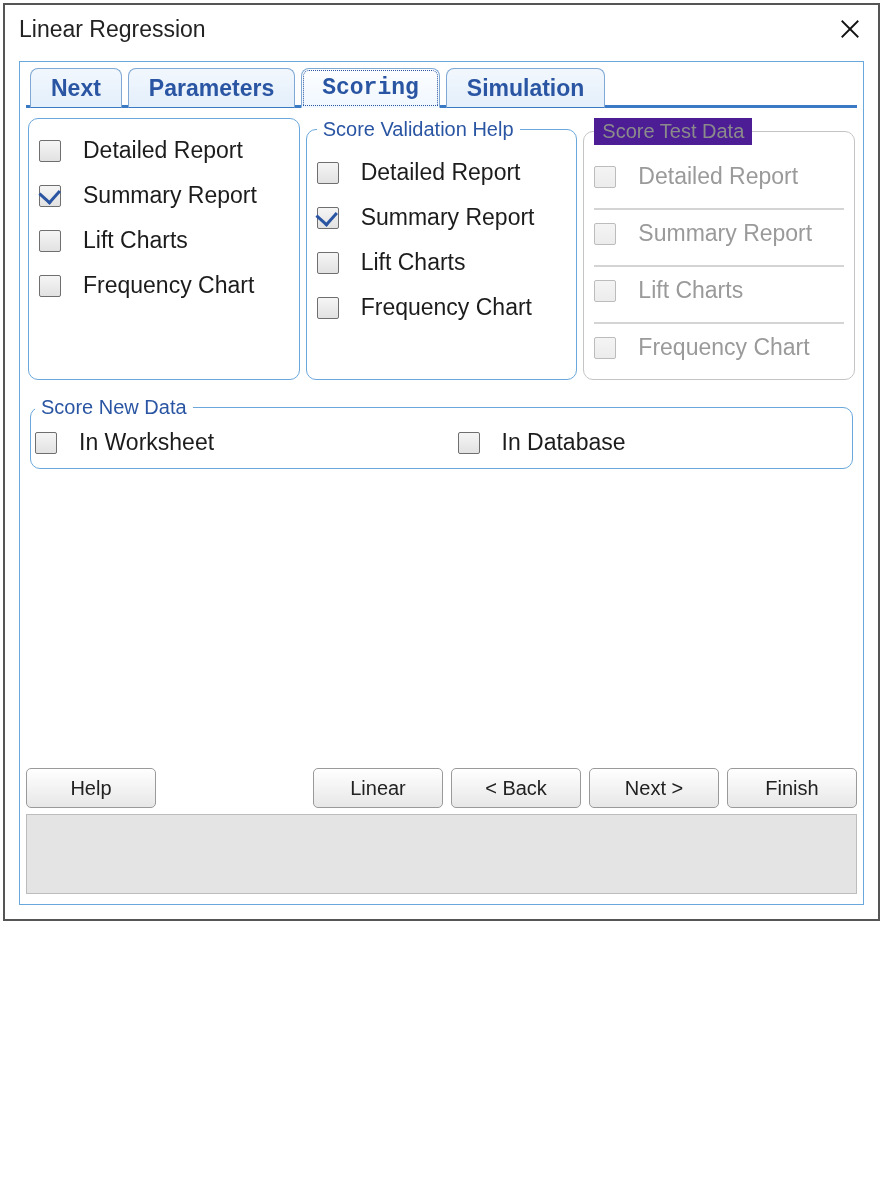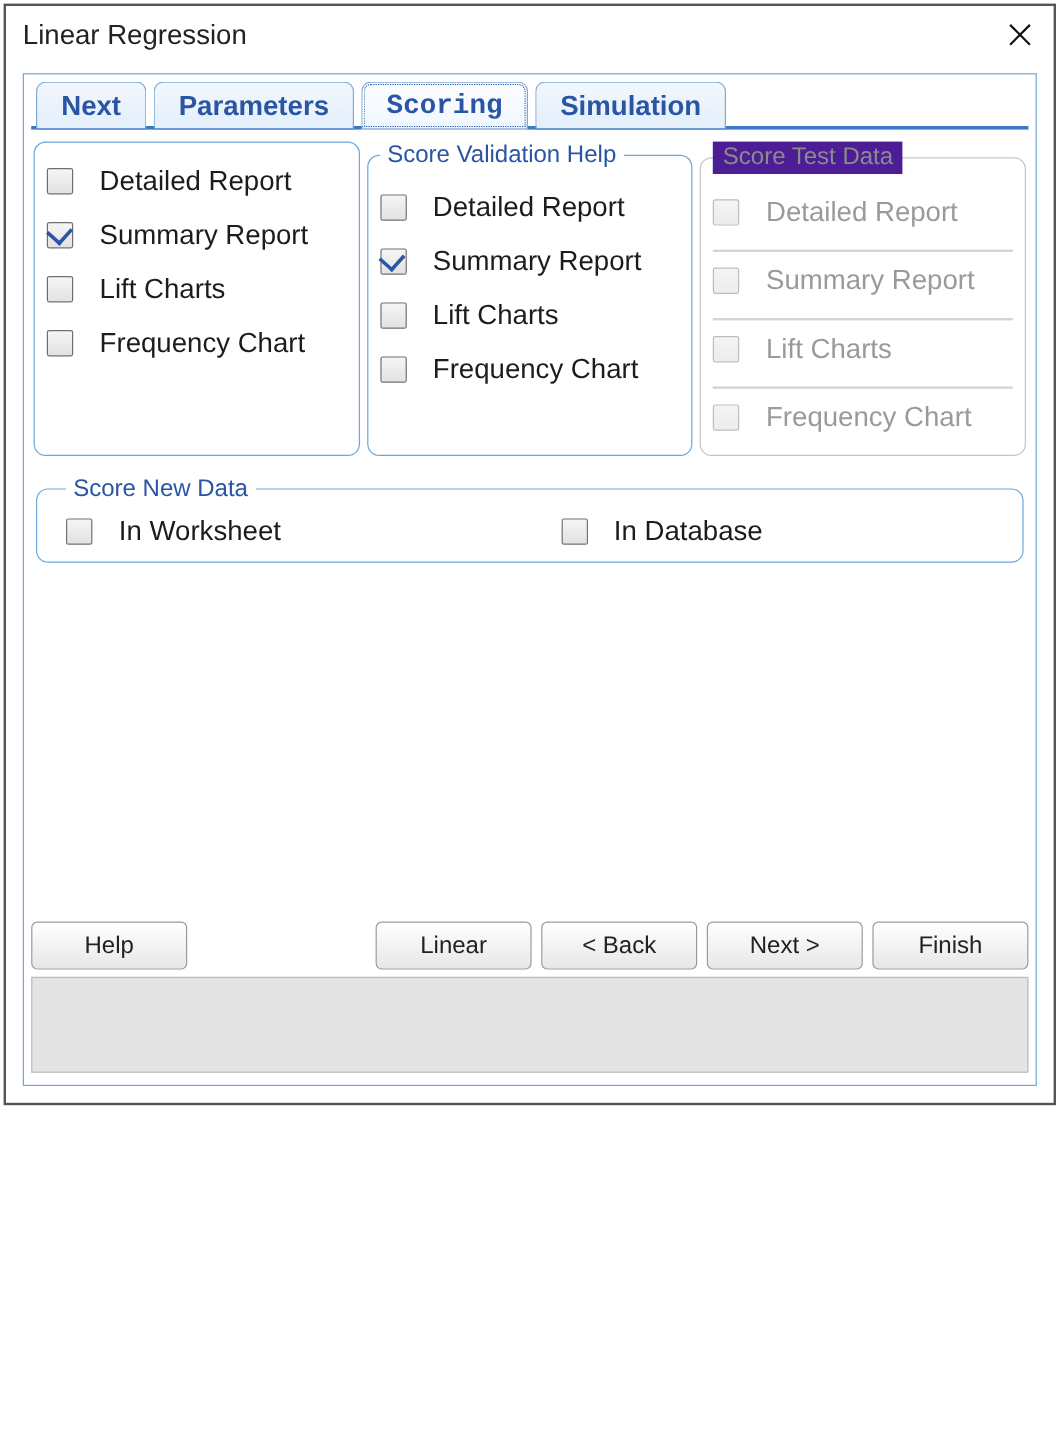--- a/index.html
+++ b/index.html
@@ -158,21 +158,21 @@
   }
 
   .divline { display:block; }
 
   .new-data {
     margin-top:16px;
   }
   fieldset.wide {
     border:1.5px solid #6aa7db;
     border-radius:10px;
-    padding:8px 12px 10px 24px;
+    padding:8px 12px 10px 4px;
   }
   fieldset.wide > legend {
     color:#2a55a3;
     font-size:20px;
     padding:0 6px;
   }
   .wide-row {
     display:flex;
     gap:40px;
   }

